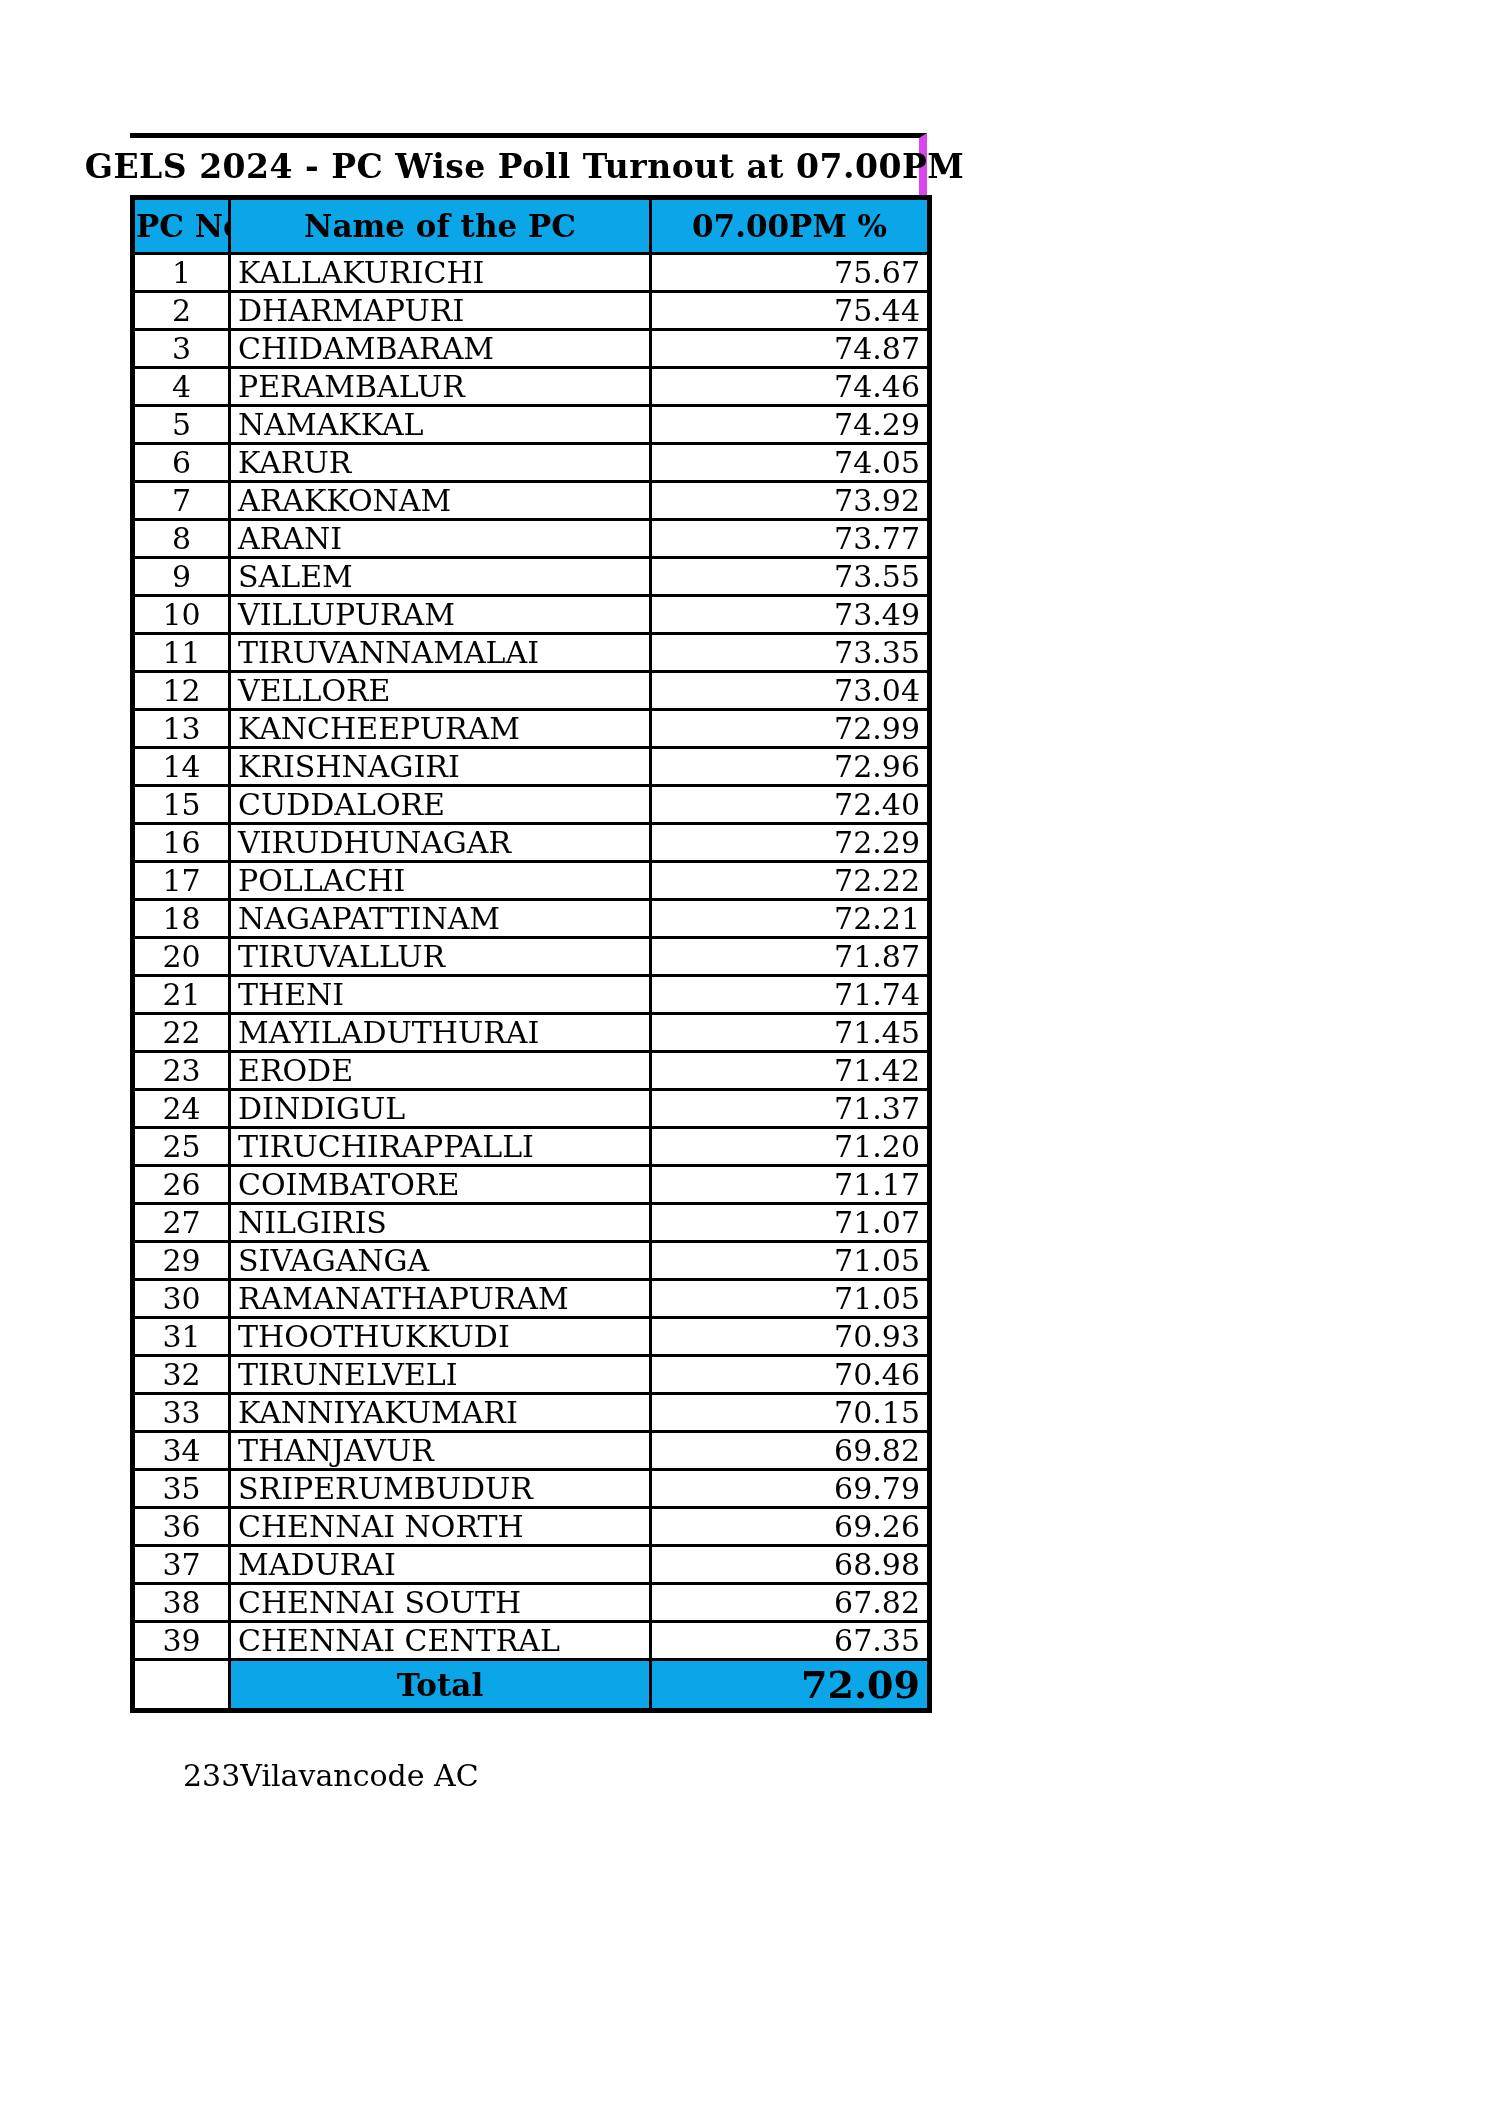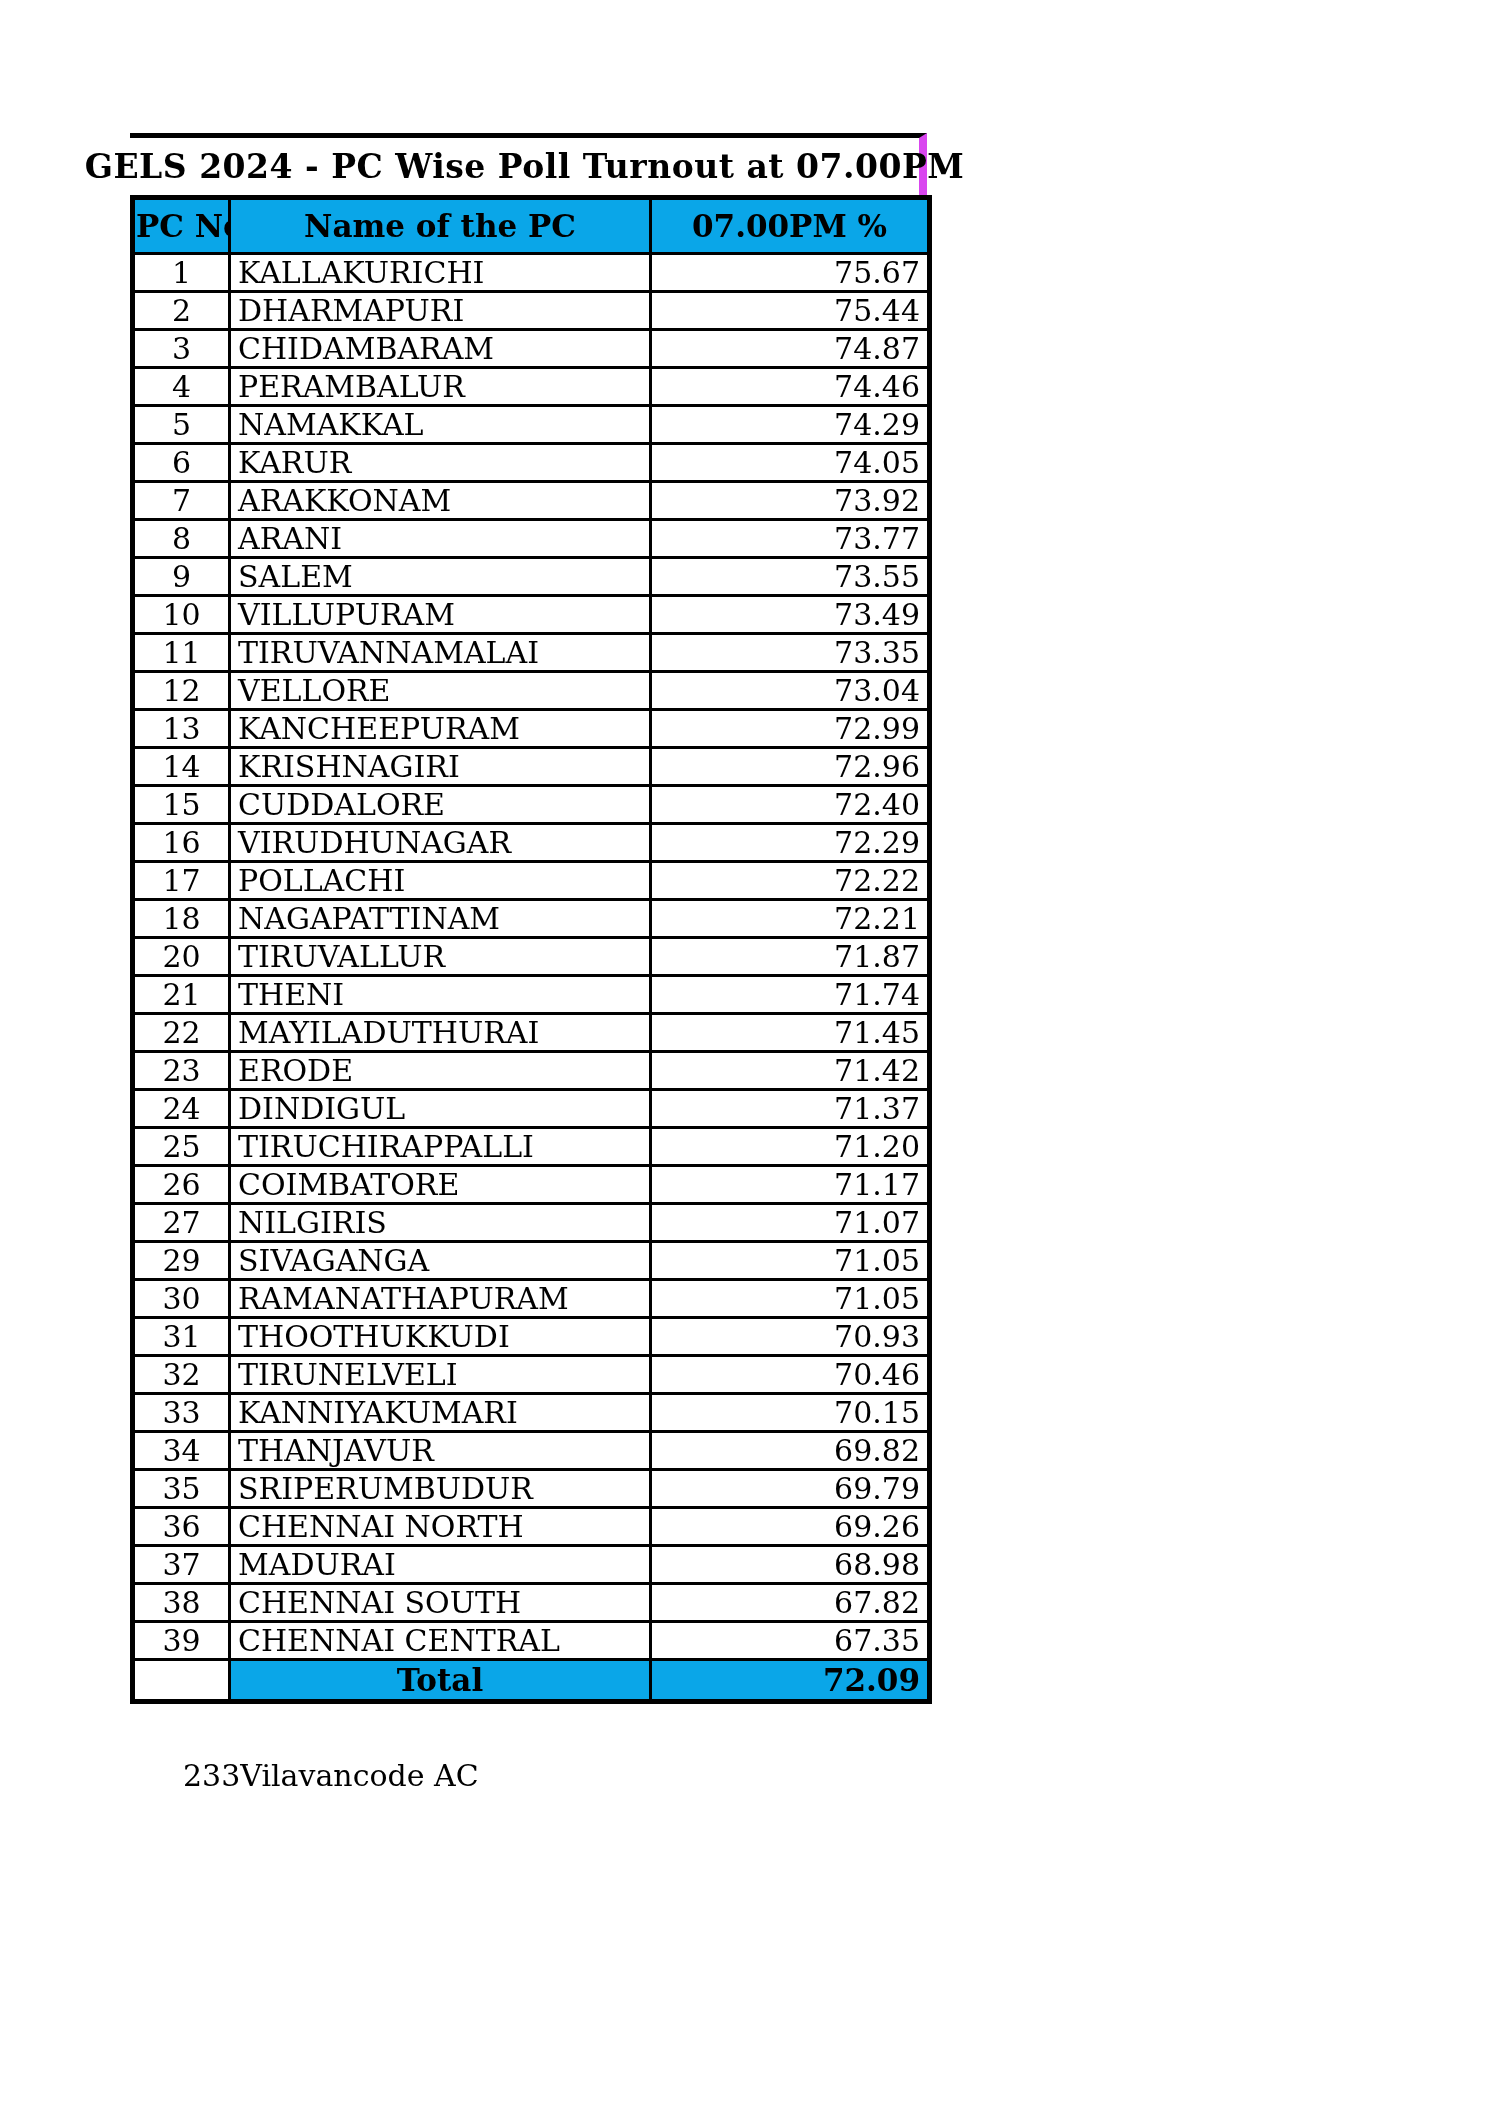--- a/index.html
+++ b/index.html
@@ -67,21 +67,21 @@
   tfoot td { height: 38px; vertical-align: middle; }
   tfoot td.blank { background: #ffffff; }
   tfoot td.total-label {
     background: var(--header-bg, #0AA6E8);
     font-size: 31px;
     font-weight: bold;
     text-align: center;
   }
   tfoot td.total-value {
     background: var(--header-bg, #0AA6E8);
-    font-size: 31px;
+    font-size: 38px;
     font-weight: bold;
     text-align: right;
     padding-right: 7px;
   }
   .footnote {
     position: absolute;
     left: 183px;
     top: 1758px;
     font-size: 30px;
     display: flex;

